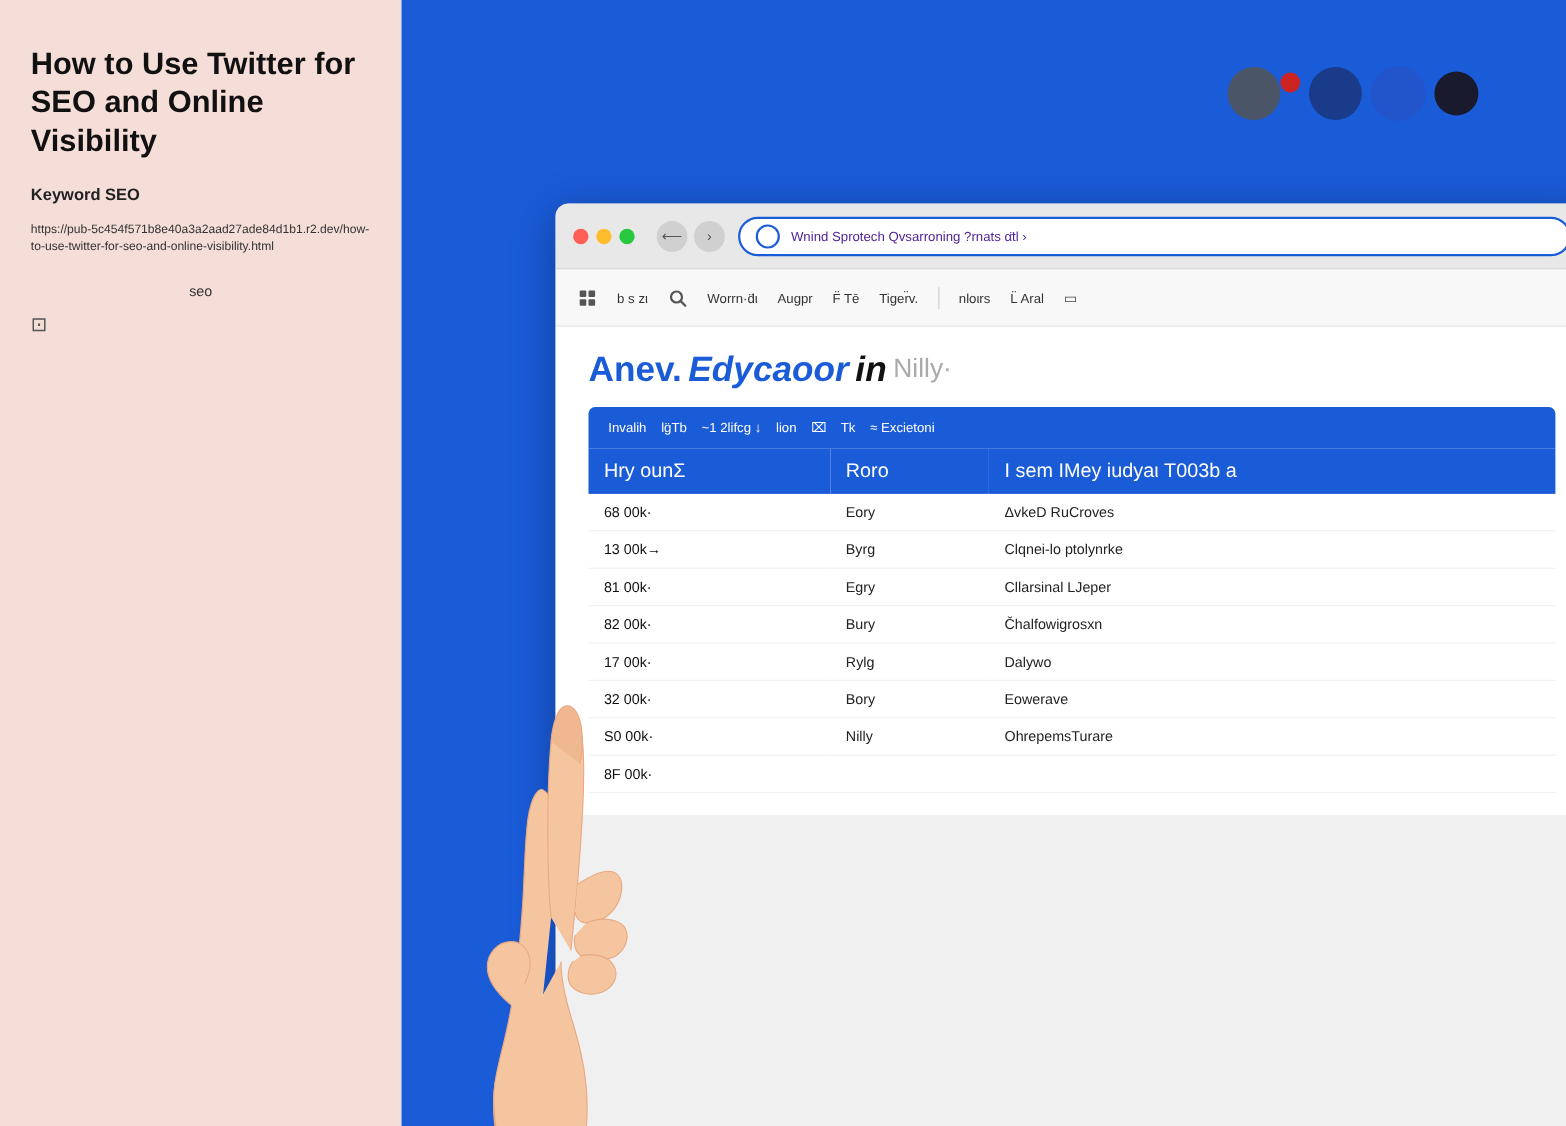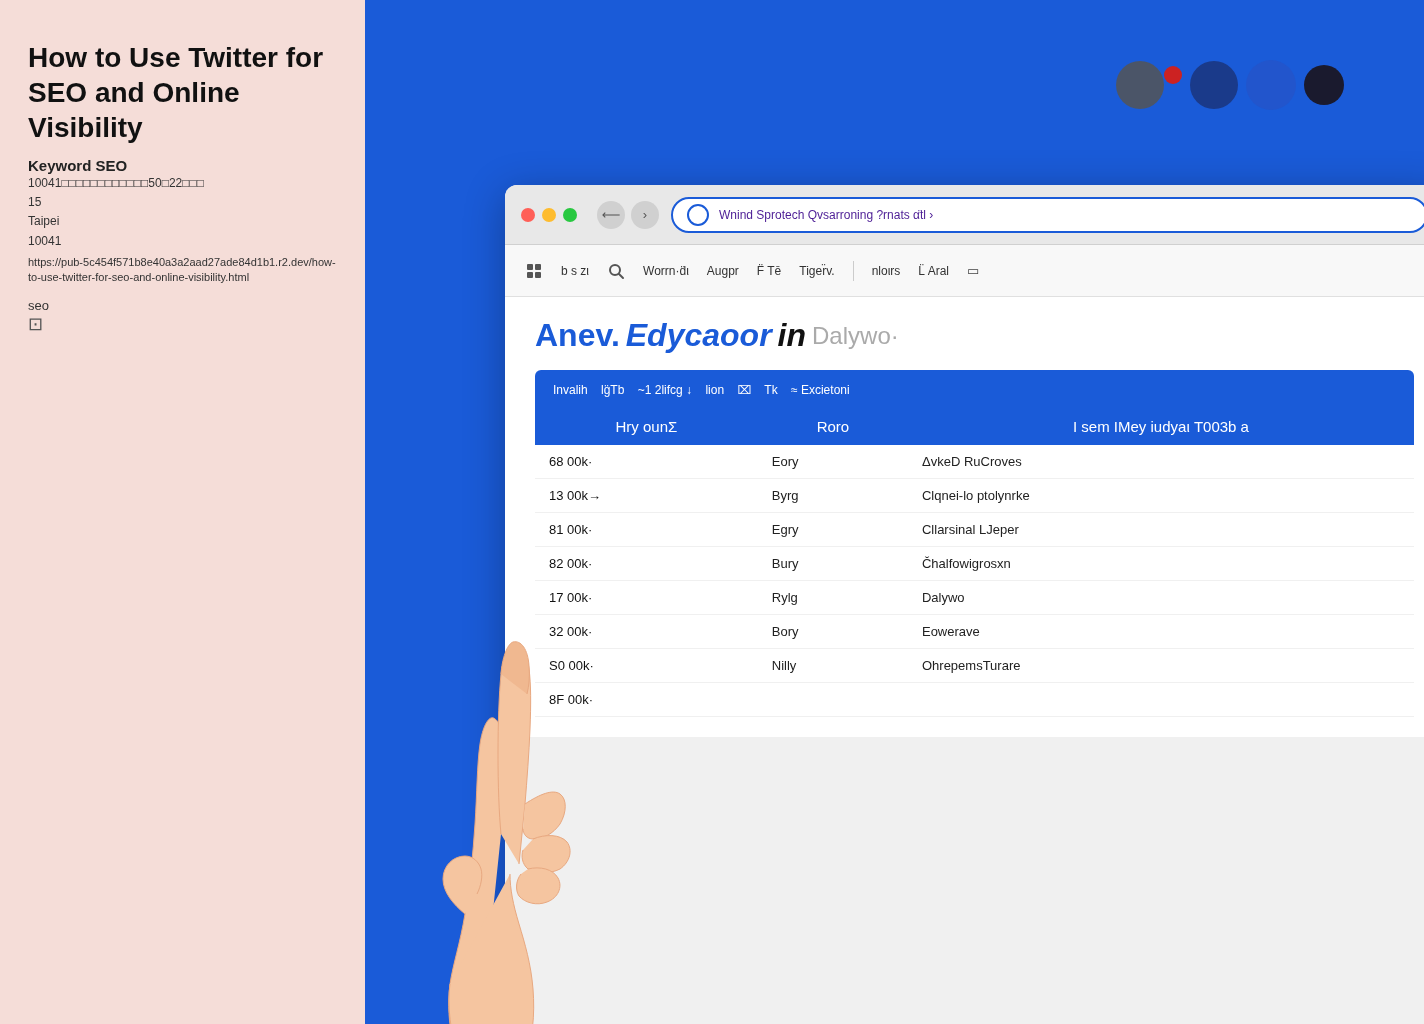--- a/index.html
+++ b/index.html
@@ -13,21 +13,21 @@
 
     
     .sidebar {
       width: 365px;
       min-width: 365px;
       height: 1024px;
       background: #f5ddd8;
       padding: 40px 28px;
       display: flex;
       flex-direction: column;
-      gap: 0;
+      gap: 12px;
     }
     .sidebar-title {
       font-size: 28px;
       font-weight: 700;
       color: #111;
       line-height: 1.25;
       margin-bottom: 8px;
     }
     .sidebar-keyword {
       font-size: 15px;
@@ -44,20 +44,21 @@
       font-size: 11px;
       color: #333;
       word-break: break-all;
       line-height: 1.4;
       margin-top: 4px;
     }
     .sidebar-tag {
       font-size: 13px;
       color: #333;
       margin-top: 12px;
+      text-align: center;
     }
     .sidebar-icon {
       font-size: 18px;
       color: #555;
     }
 
     
     .main {
       flex: 1;
       height: 1024px;
@@ -202,23 +203,23 @@
       width: 100%;
       border-collapse: collapse;
       font-size: 13px;
     }
     .data-table thead tr {
       background: #1a5bd8;
       color: white;
     }
     .data-table thead th {
       padding: 10px 14px;
-      text-align: center;
+      text-align: left;
       font-weight: 500;
-      font-size: 15px;
+      font-size: 18px;
     }
     .data-table tbody tr {
       border-bottom: 1px solid #f0f0f0;
     }
     .data-table tbody td {
       padding: 9px 14px;
       color: #222;
       font-size: 13px;
     }
     .data-table tbody td:first-child {
@@ -248,26 +249,20 @@
     .decor-circle {
       border-radius: 50%;
     }
   </style>
 </head>
 <body>
 
 <div class="sidebar">
   <h1 class="sidebar-title">How to Use Twitter for SEO and Online Visibility</h1>
   <div class="sidebar-keyword">Keyword SEO</div>
-  <div class="sidebar-meta">
-    <span>10041</span><span>□□□□□□□□□□□□50□22□□□</span><br>
-    <span>15</span><br>
-    <span>Taipei</span><br>
-    <span>10041</span>
-  </div>
   <div class="sidebar-url">https://pub-5c454f571b8e40a3a2aad27ade84d1b1.r2.dev/how-to-use-twitter-for-seo-and-online-visibility.html</div>
   <div class="sidebar-tag">seo</div>
   <div class="sidebar-icon">⊡</div>
 </div>
 
 <div class="main">
 
   <div class="top-decor">
     <div class="decor-circle" style="width:48px;height:48px;background:#555;border-radius:50%;opacity:0.85;"></div>
     <div class="decor-circle" style="width:18px;height:18px;background:#cc2222;border-radius:50%;margin-top:-20px;margin-left:-8px;"></div>
@@ -318,21 +313,21 @@
       <span class="toolbar-btn">nloιrs</span>
       <span class="toolbar-btn">L̈ Aral</span>
       <span class="toolbar-icon">▭</span>
     </div>
 
     <div class="browser-content">
       <div class="page-heading">
         <span class="blue">Anev.</span>
         <span class="blue italic">Edycaoor</span>
         <span style="font-weight:700;color:#111;font-style:italic;">in</span>
-        <span style="color:#aaa;font-weight:400;font-size:24px;">Dalywo·</span>
+        <span style="color:#aaa;font-weight:400;font-size:24px;">Nilly·</span>
       </div>
 
       <div style="background:#1a5bd8;border-radius:6px 6px 0 0;padding:10px 18px;margin-bottom:0;">
         <span style="color:white;font-size:12px;font-weight:500;">Invalih &nbsp;&nbsp; lg̈Tb &nbsp;&nbsp; ~1 2lifcg ↓ &nbsp;&nbsp; lion &nbsp;&nbsp; ⌧ &nbsp;&nbsp; Tk &nbsp;&nbsp; ≈ Excietoni</span>
       </div>
 
       <table class="data-table">
         <thead>
           <tr>
             <th>Hry ounΣ</th>

